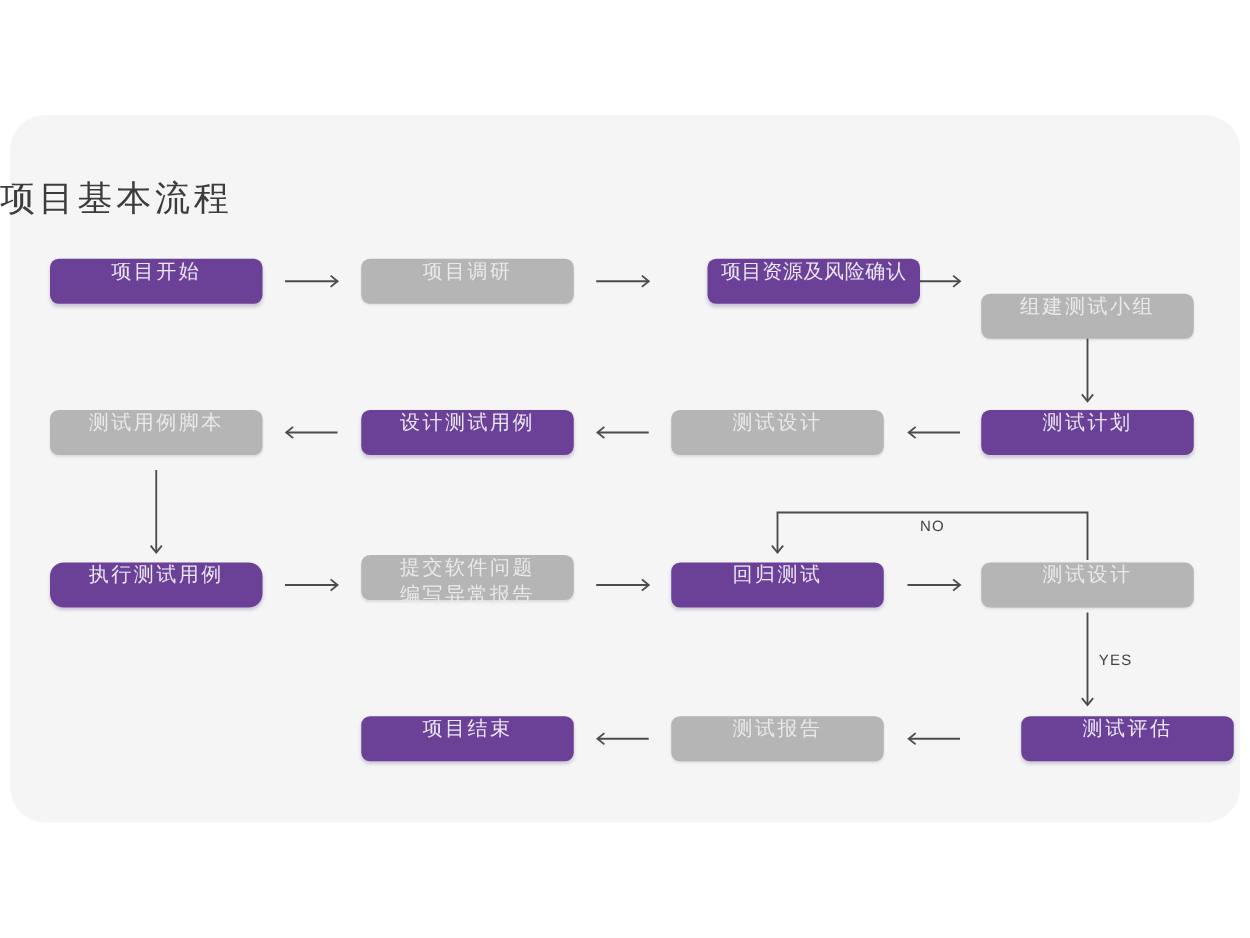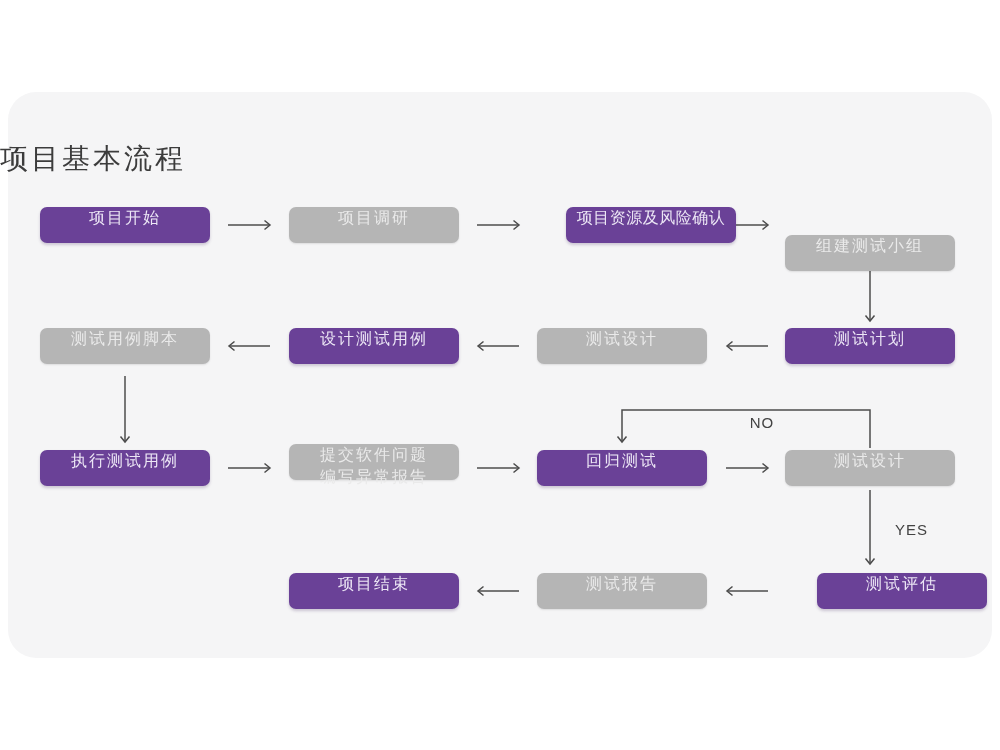--- a/index.html
+++ b/index.html
@@ -28,22 +28,22 @@
     position:absolute;width:170px;height:36px;
     display:flex;flex-direction:column;align-items:center;justify-content:flex-start;
     border-radius:7px;font-size:16px;letter-spacing:2px;line-height:1.35;
     box-shadow:0 1px 2px rgba(0,0,0,0.10);white-space:nowrap;
   }
   .node.purple{background:var(--purple);color:var(--purple_text);box-shadow:0 2px 3px rgba(60,30,90,0.22);}
   .node.gray{background:var(--gray);color:var(--gray_text);}
   .node.tall{height:36px;top:444px;}
   .node.tight{letter-spacing:0.5px;}
   .edge-label{
-    position:absolute;font-size:15px;color:var(--label_text);
-    letter-spacing:1px;font-weight:400;margin-left:16px;
+    position:absolute;font-size:12px;color:var(--label_text);
+    letter-spacing:1px;font-weight:400;
   }
   #flow-arrows{position:absolute;left:0;top:0;width:1000px;height:750px;pointer-events:none;}
   #flow-arrows line,#flow-arrows path{stroke:var(--arrow);stroke-width:1.5;fill:none;}
   marker path{stroke:var(--arrow);stroke-width:1.5;fill:none;}
 </style>
 </head>
 <body>
 
 <div class="card"></div>
 
@@ -99,21 +99,21 @@
 <div class="node purple" style="left:289px;top:328px;">
   <span>设计测试用例</span>
 </div>
 <div class="node gray" style="left:537px;top:328px;">
   <span>测试设计</span>
 </div>
 <div class="node purple" style="left:785px;top:328px;">
   <span>测试计划</span>
 </div>
 
-<div class="node purple" style="left:40px;top:450px;">
+<div class="node purple" style="left:40px;top:450px;border-radius:11px;">
   <span>执行测试用例</span>
 </div>
 <div class="node gray tall" style="left:289px;">
   <span>提交软件问题</span>
   <span>编写异常报告</span>
 </div>
 <div class="node purple" style="left:537px;top:450px;">
   <span>回归测试</span>
 </div>
 <div class="node gray" style="left:785px;top:450px;">

